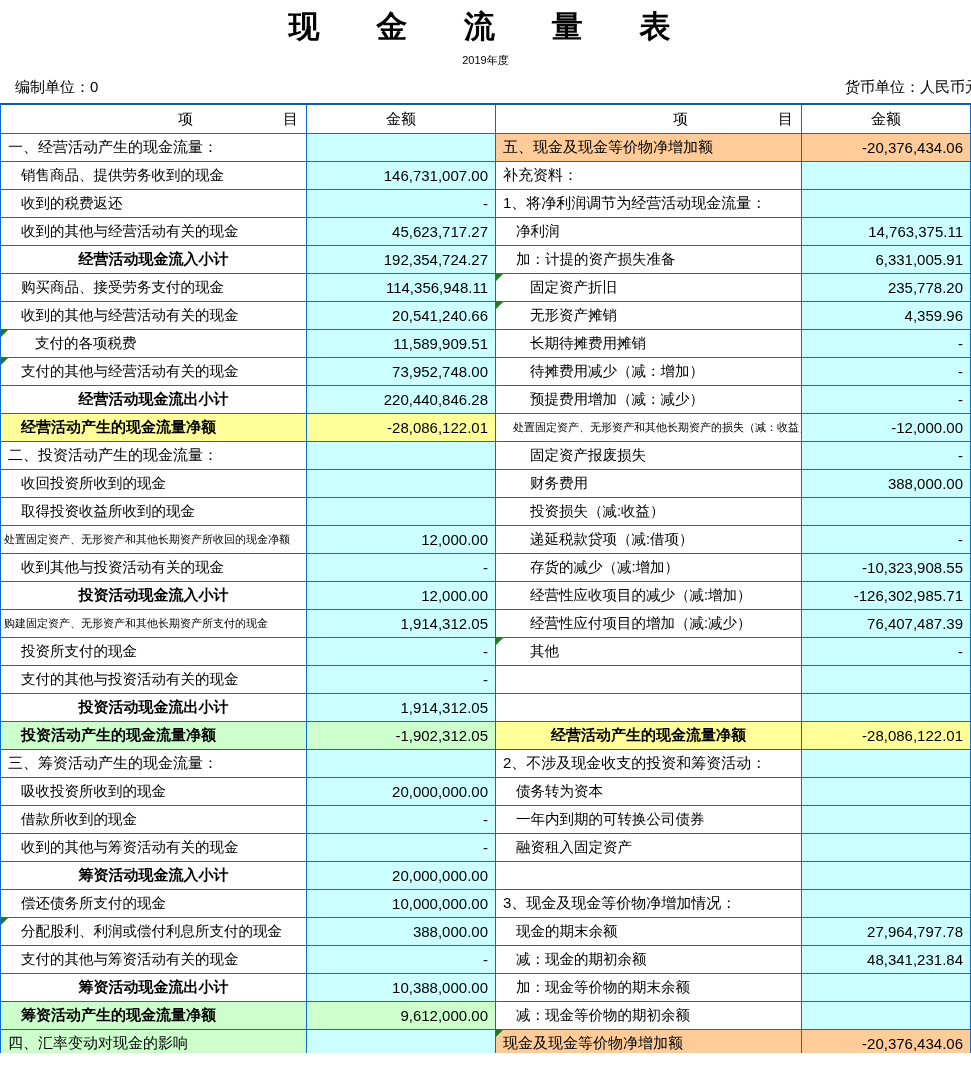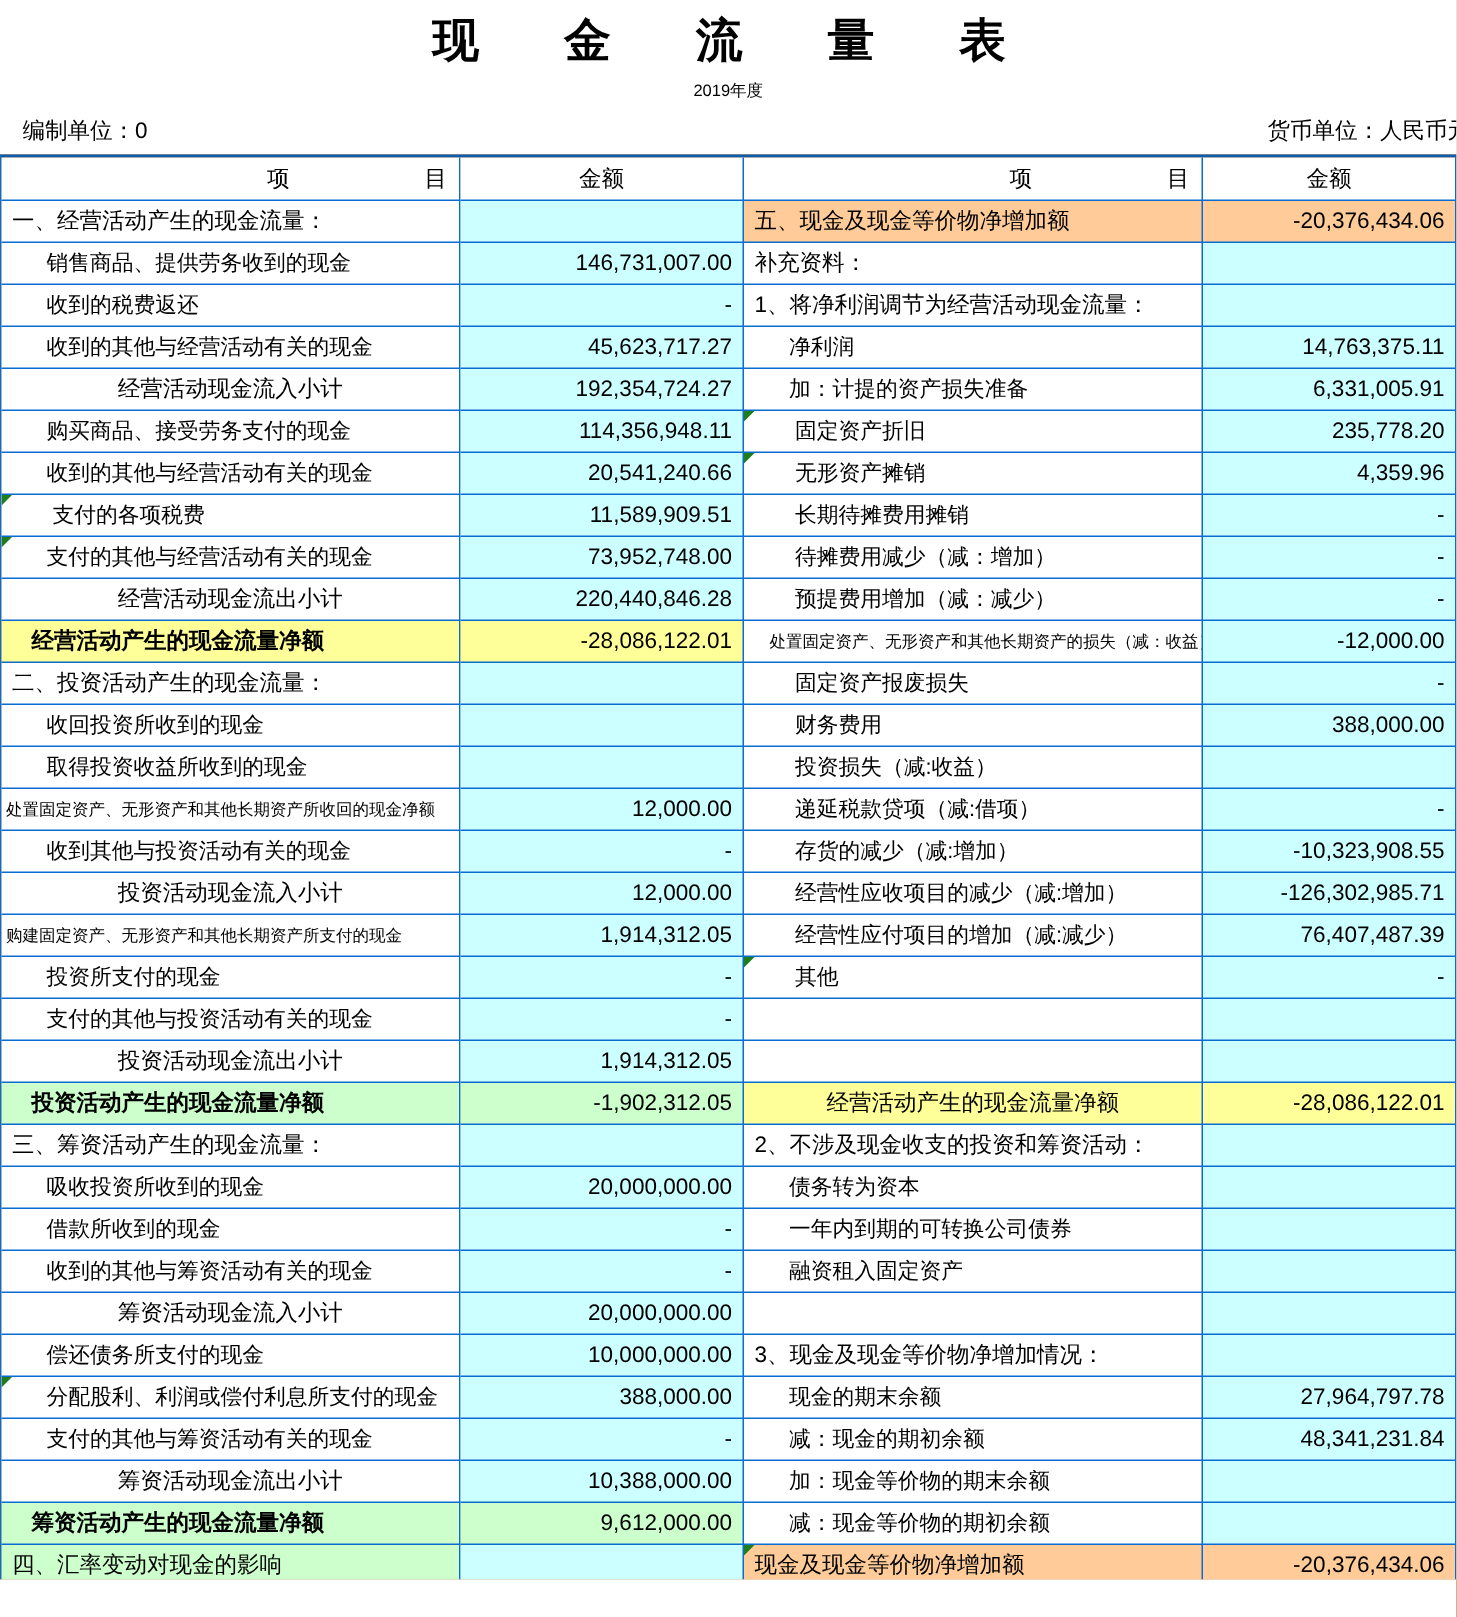--- a/index.html
+++ b/index.html
@@ -29,37 +29,37 @@
     display:flex;justify-content:space-between;
     font-size:15px;padding:0 3px;box-sizing:border-box;
   }
   #tbl{
     position:absolute;left:0;top:103px;
     display:grid;
     grid-template-columns:306px 189px 306px 168px;
     grid-template-rows:29px repeat(33,28px);
     border:1px solid var(--bd);
     border-top:2px solid #0f5cae;
-    background:#a16207;
+    background:#0f766e;
   }
   .cell{
     position:relative;display:flex;align-items:center;
     border-right:1px solid var(--bd);border-bottom:1px solid var(--bd);
     white-space:nowrap;overflow:hidden;box-sizing:border-box;
   }
   .cell:nth-child(4n){border-right:none;}
   .head{font-size:15px;background:#fff;}
   .head-item{justify-content:flex-end;padding-right:8px;}
   .head-amt{justify-content:center;}
   .item{font-size:14.5px;}
   .amt{justify-content:flex-end;padding-right:7px;font-size:15px;}
   .s-b0{font-weight:400;padding-left:7px;font-size:15px;}
   .s-b1{font-weight:700;padding-left:20px;font-size:15px;}
-  .s-bc{font-weight:400;justify-content:center;font-size:15px;}
-  .s-n1{padding-left:30px;}
+  .s-bc{font-weight:700;justify-content:center;font-size:15px;}
+  .s-n1{padding-left:20px;}
   .s-n2{padding-left:34px;}
   .s-sm{font-size:11px;padding-left:3px;}
   .s-sm2{font-size:11px;padding-left:17px;}
   .bg-w{background:#fff;}
   .bg-c{background:var(--cyan);}
   .bg-y{background:var(--yellow);}
   .bg-g{background:var(--green);}
   .bg-o{background:var(--orange);}
   .tri{
     position:absolute;top:0;left:0;width:0;height:0;

